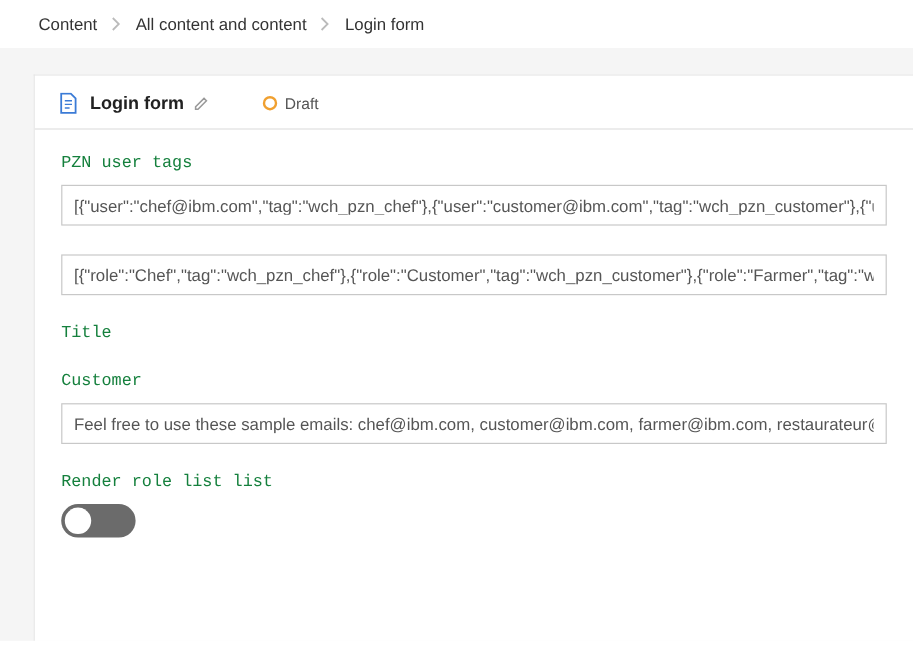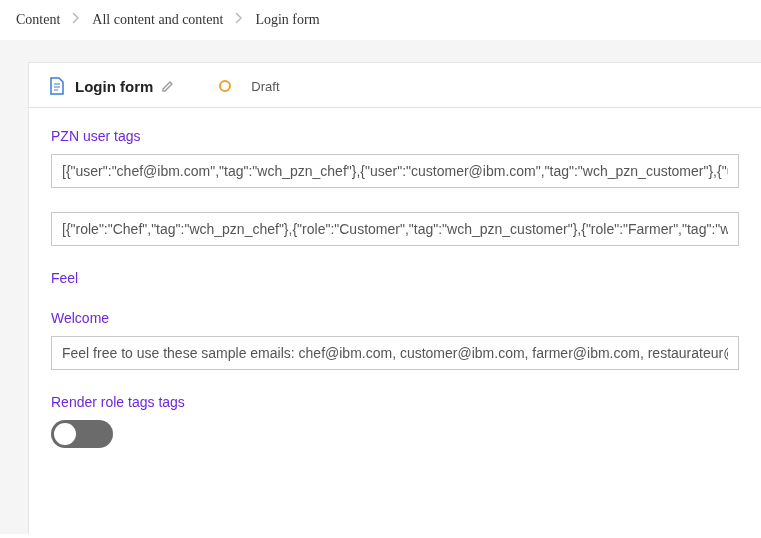--- a/index.html
+++ b/index.html
@@ -11,25 +11,24 @@
       font-family: "Helvetica Neue", Helvetica, Arial, sans-serif;
       font-size: 14px;
       color: #333;
       background: #fff;
       width: 761px;
       height: 538px;
       overflow: hidden;
     }
     .breadcrumb {
       display: flex;
-      align-items: flex-start;
-      padding: 12px 16px;
+      align-items: center;
+      padding: 12px 32px;
       font-size: 14px;
       color: #333;
-      font-family: Liberation Serif, serif;
     }
     .breadcrumb-item {
       cursor: pointer;
     }
     .breadcrumb-sep {
       margin: 0 12px;
       color: #aaa;
     }
     .breadcrumb-sep svg {
       display: block;
@@ -65,21 +64,21 @@
     }
     .edit-icon {
       color: #888;
       display: flex;
       cursor: pointer;
       margin-left: -2px;
     }
     .status-wrap {
       display: flex;
       align-items: center;
-      gap: 20px;
+      gap: 6px;
       margin-left: 34px;
     }
     .status-circle {
       width: 12px;
       height: 12px;
       border: 2px solid #f0a030;
       border-radius: 50%;
     }
     .status-text {
       font-size: 13px;
@@ -87,23 +86,24 @@
     }
     .form-body {
       padding: 20px 22px;
     }
     .field {
       margin-bottom: 24px;
     }
     .field-label {
       font-size: 14px;
       font-weight: 400;
-      color: #6d28d9;
+      color: #15803d;
       margin-bottom: 10px;
       display: block;
+      font-family: Liberation Mono, monospace;
     }
     .field-input {
       width: 100%;
       padding: 8px 10px;
       border: 1px solid #c8c8c8;
       font-size: 14px;
       color: #555;
       font-family: inherit;
       background: #fff;
       white-space: nowrap;
@@ -174,30 +174,30 @@
       <div class="field">
         <label class="field-label">PZN user tags</label>
         <input type="text" class="field-input" value="[{&quot;user&quot;:&quot;chef@ibm.com&quot;,&quot;tag&quot;:&quot;wch_pzn_chef&quot;},{&quot;user&quot;:&quot;customer@ibm.com&quot;,&quot;tag&quot;:&quot;wch_pzn_customer&quot;},{&quot;us" style="">
       </div>
 
       <div class="field">
         <input type="text" class="field-input" value="[{&quot;role&quot;:&quot;Chef&quot;,&quot;tag&quot;:&quot;wch_pzn_chef&quot;},{&quot;role&quot;:&quot;Customer&quot;,&quot;tag&quot;:&quot;wch_pzn_customer&quot;},{&quot;role&quot;:&quot;Farmer&quot;,&quot;tag&quot;:&quot;w" style="">
       </div>
 
       <div class="field">
-        <label class="field-label">Feel</label>
-      </div>
-
-      <div class="field">
-        <label class="field-label">Welcome</label>
+        <label class="field-label">Title</label>
+      </div>
+
+      <div class="field">
+        <label class="field-label">Customer</label>
         <input type="text" class="field-input" value="Feel free to use these sample emails: chef@ibm.com, customer@ibm.com, farmer@ibm.com, restaurateur@ib" style="">
       </div>
 
       <div class="field">
-        <label class="field-label">Render role tags tags</label>
+        <label class="field-label">Render role list list</label>
         <div class="toggle">
           <div class="toggle-knob"></div>
         </div>
       </div>
 
     </div>
 
   </div>
 </div>
 

